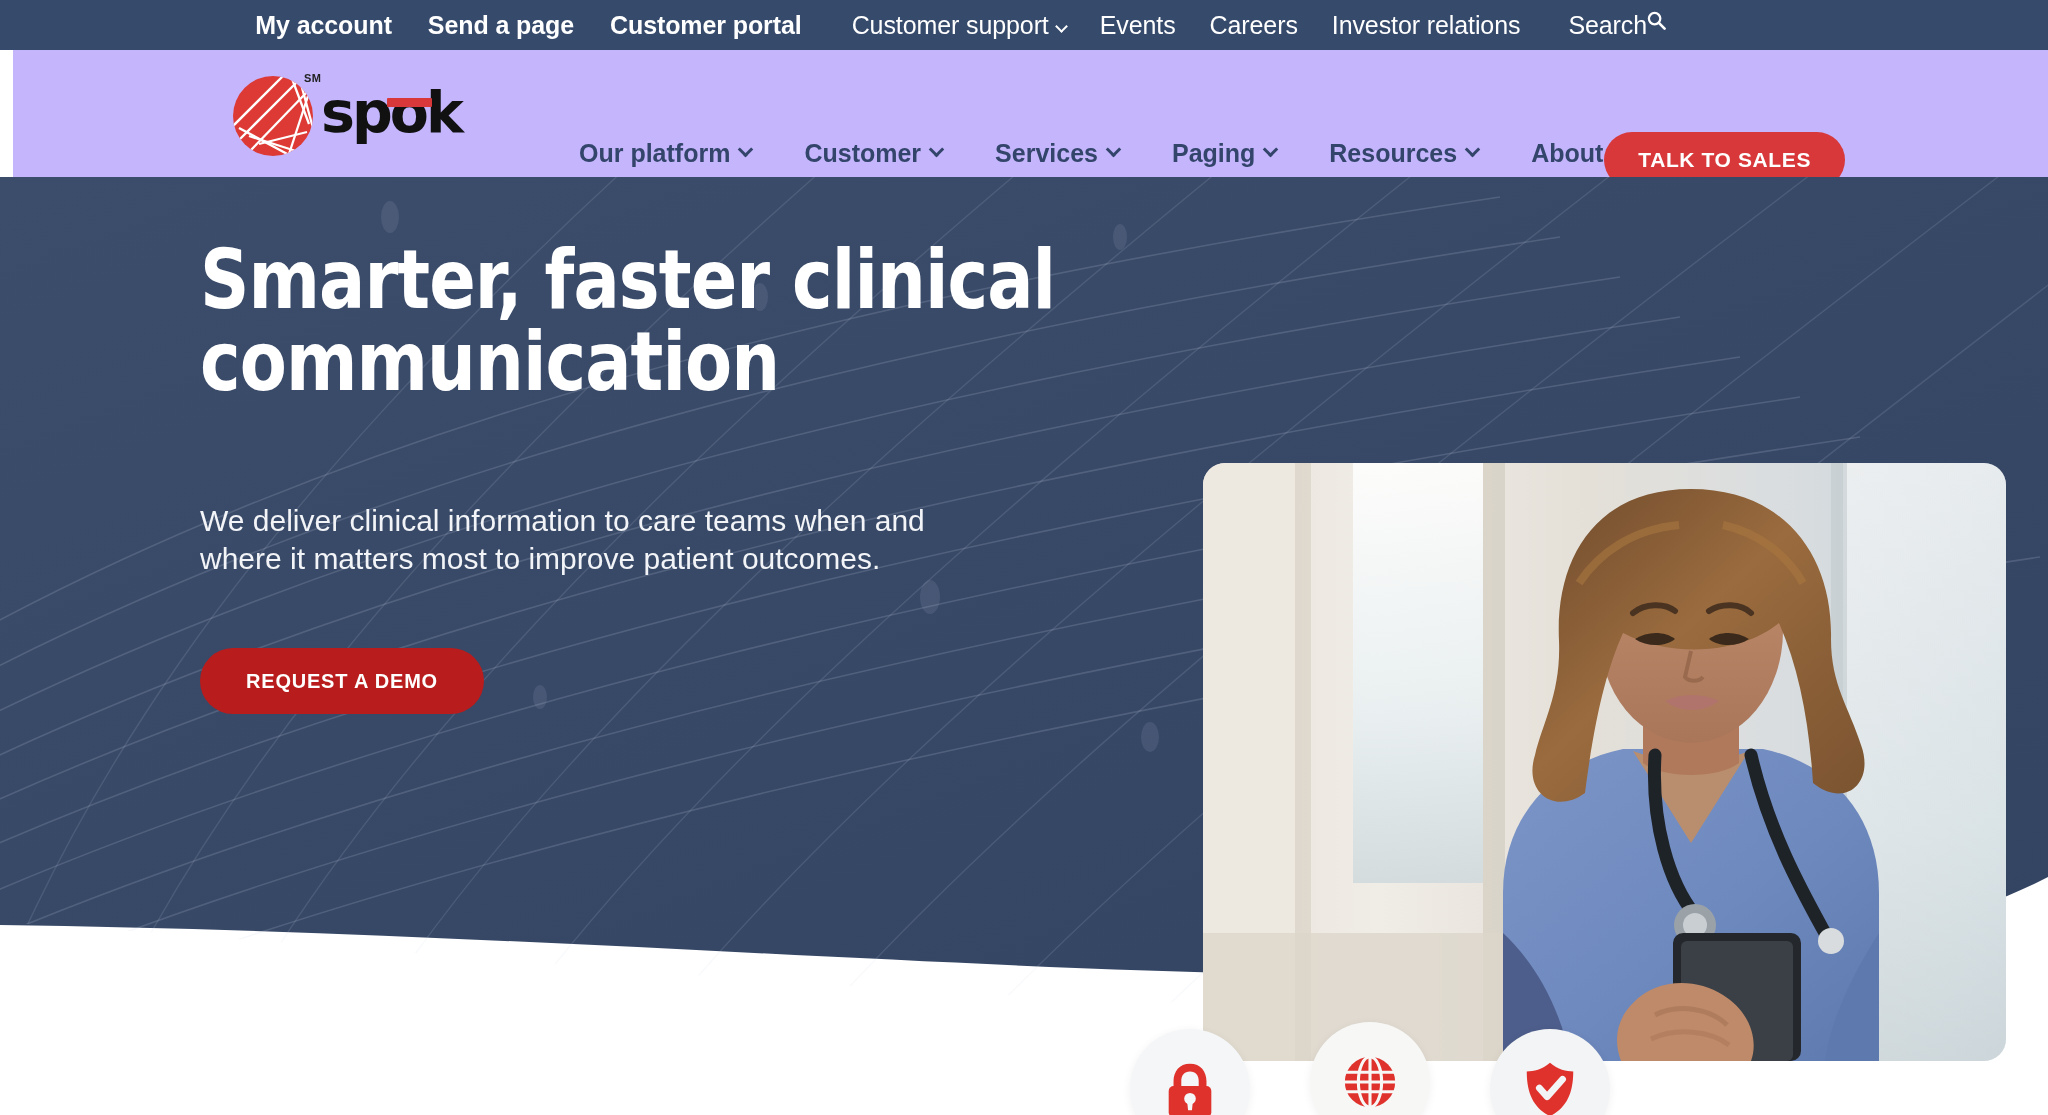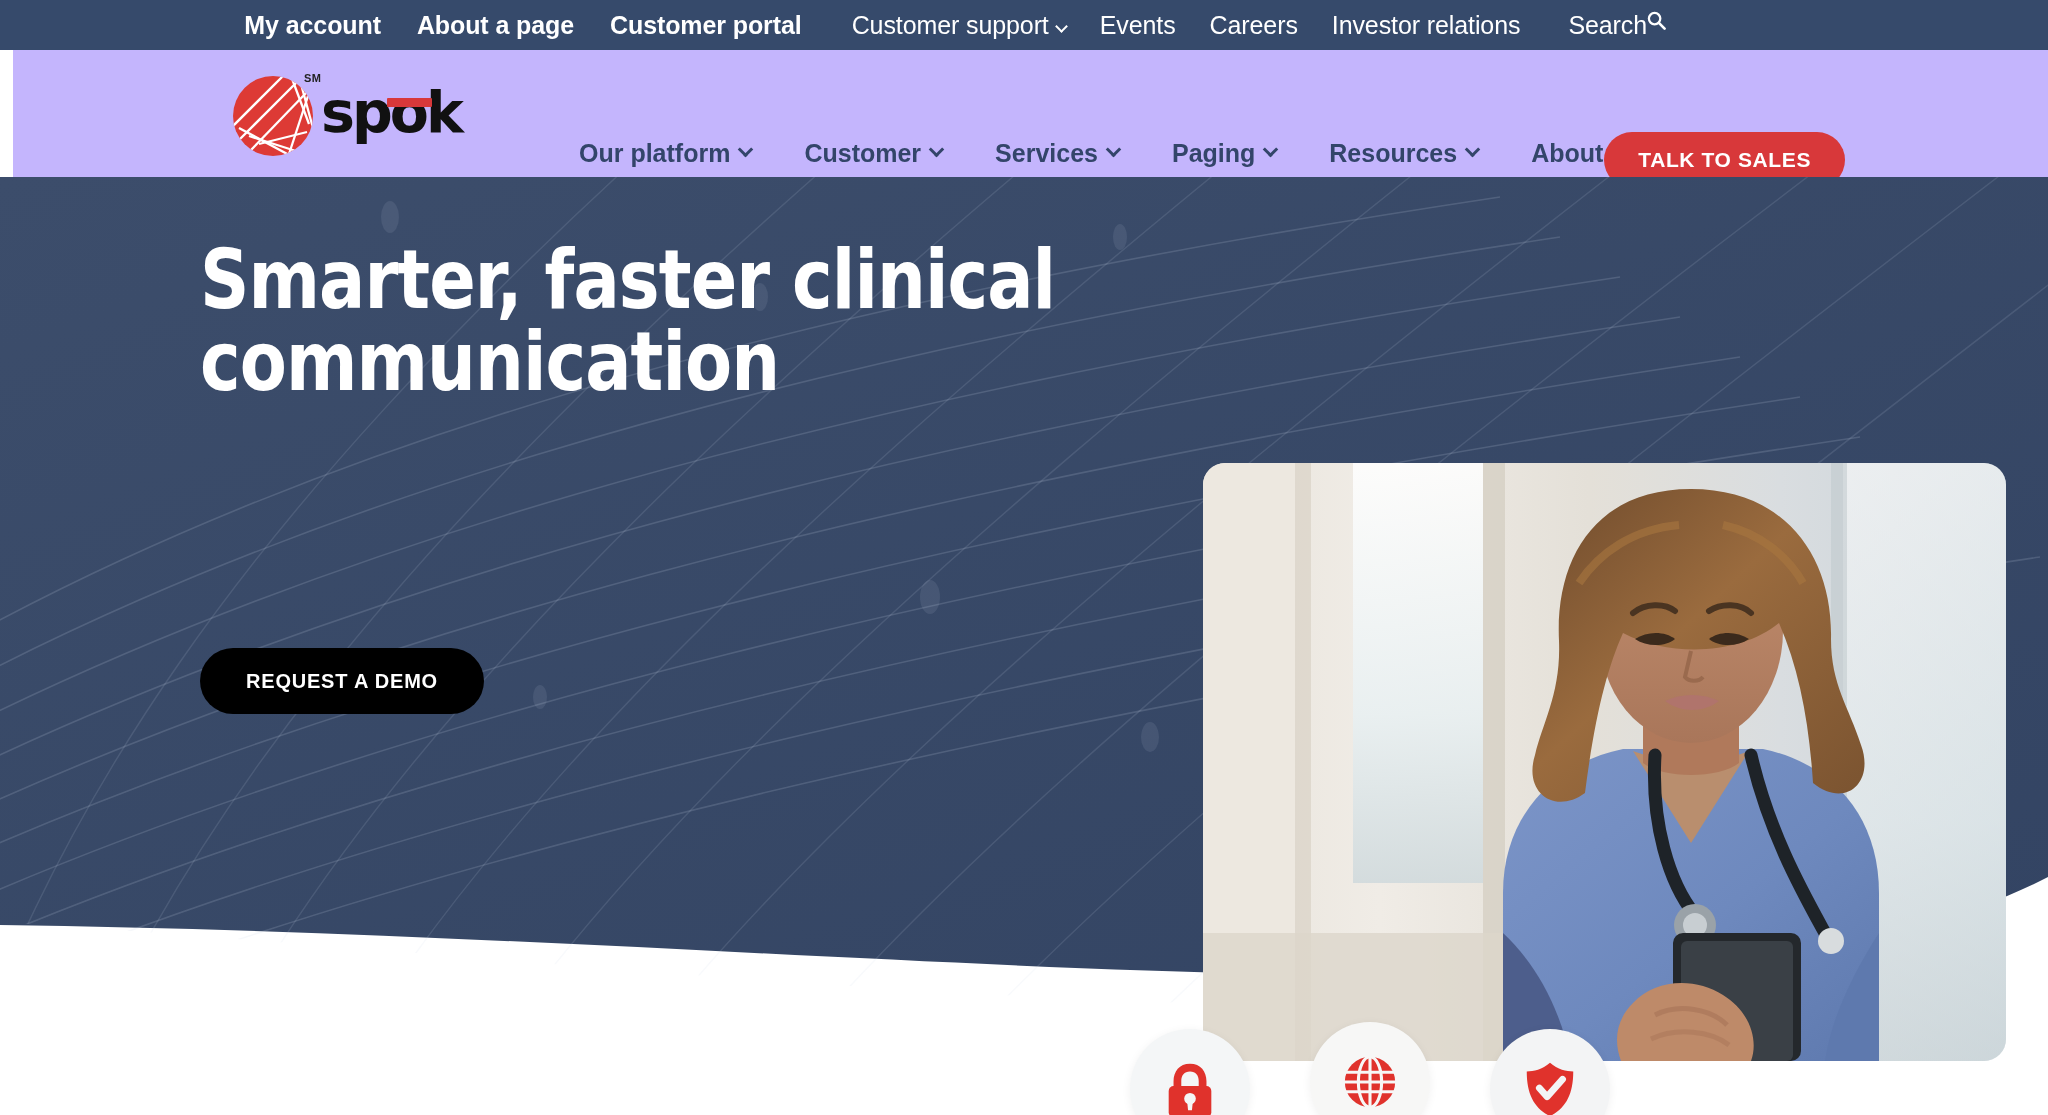--- a/index.html
+++ b/index.html
@@ -97,21 +97,21 @@
     letter-spacing:-1px;
     font-family:"DejaVu Sans Condensed","Liberation Sans", sans-serif;
     transform:scaleX(0.93); transform-origin:left top;
   }
   .hero-sub{
     position:absolute; left:200px; top:325px; width:760px;
     color:#F2F4F7; font-size:30px; line-height:1.28; font-weight:400;
   }
   .cta-demo{
     position:absolute; left:200px; top:471px;
-    background:#000000; color:#fff; border:none;
+    background:#b91c1c; color:#fff; border:none;
     font-family:inherit; font-size:20px; font-weight:bold;
     letter-spacing:0.8px; padding:0 46px; height:66px;
     border-radius:33px; cursor:pointer; white-space:nowrap;
   }
 
   
   .hero-photo{
     position:absolute; left:1203px; top:286px;
     width:803px; height:598px; border-radius:22px; overflow:hidden;
   }
@@ -126,21 +126,21 @@
   .badge-globe{ left:1310px; top:845px; }
   .badge-shield{ left:1490px; top:852px; }
 </style>
 </head>
 <body>
 
 <div class="utility-bar">
   <div class="utility-inner">
 
     <a class="util-link strong">My account</a>
-    <a class="util-link strong">About a page</a>
+    <a class="util-link strong">Send a page</a>
     <a class="util-link strong">Customer portal</a>
 
     <span class="util-group-gap"></span>
 
     <a class="util-link reg"><span>Customer support</span><span class="caret"></span></a>
     <a class="util-link reg">Events</a>
     <a class="util-link reg">Careers</a>
     <a class="util-link reg">Investor relations</a>
 
     <span class="util-group-gap"></span>
@@ -265,20 +265,21 @@
     </g>
   </svg>
 
   <div class="hero-content">
 
     <h1 class="hero-title">
       <span>Smarter, faster clinical</span><br>
       <span>communication</span>
     </h1>
 
+    <p class="hero-sub">We deliver clinical information to care teams when and where it matters most to improve patient outcomes.</p>
 
     <button class="cta-demo">REQUEST A DEMO</button>
 
     <div class="hero-photo">
       <svg width="803" height="598" viewBox="0 0 803 598" preserveAspectRatio="none">
         <defs>
           <linearGradient id="corridor" x1="0" y1="0" x2="1" y2="0">
             <stop offset="0%" stop-color="#E9E4DC"></stop>
             <stop offset="22%" stop-color="#F0ECE6"></stop>
             <stop offset="48%" stop-color="#E4E0D8"></stop>

